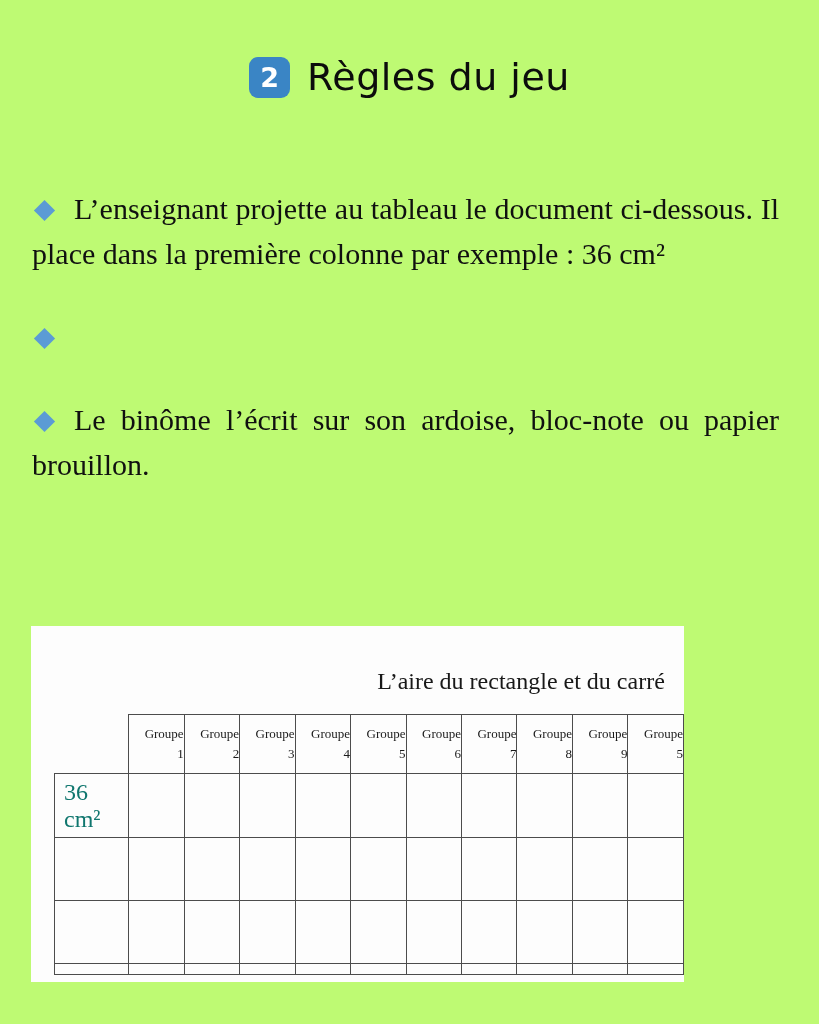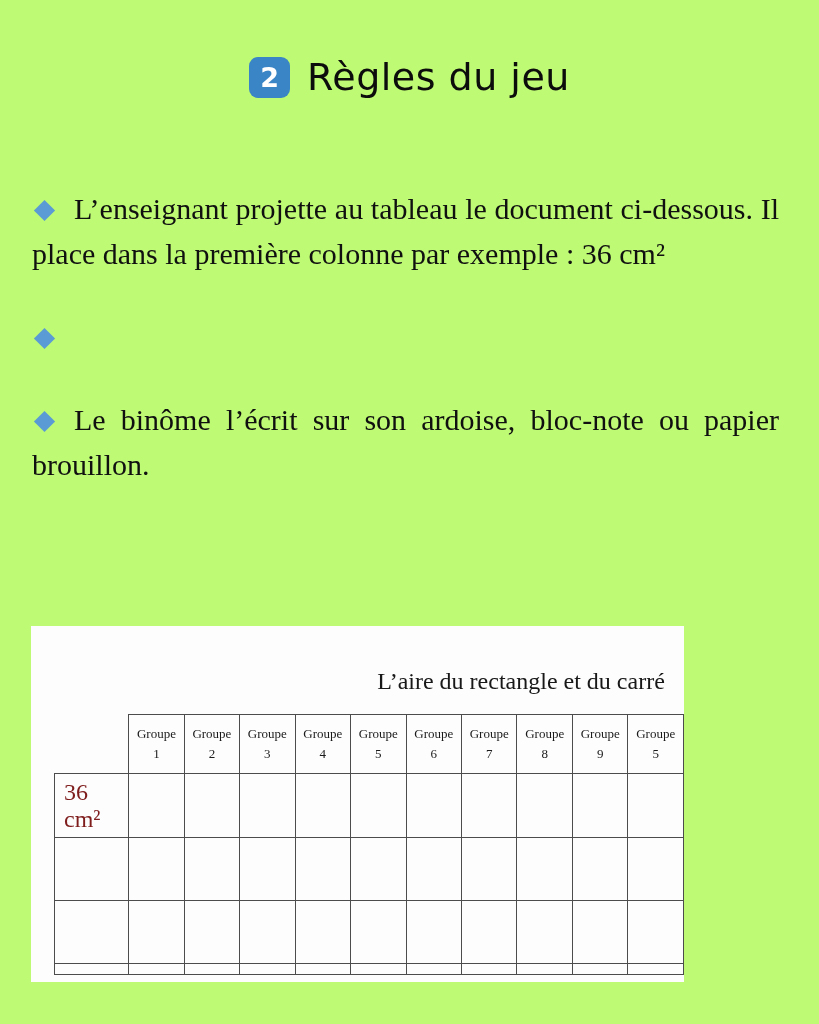--- a/index.html
+++ b/index.html
@@ -101,33 +101,33 @@
   .groups-table th.corner {
     border: none;
     width: 93px;
   }
   .groups-table th.group {
     width: 66px;
     height: 59px;
     font-weight: normal;
     font-size: 13px;
     line-height: 1.55;
-    text-align: center;
+    text-align: right;
     vertical-align: middle;
     color: #1a1a1a;
   }
   .groups-table tr.r1 td { height: 64px; }
   .groups-table tr.rn td { height: 63px; }
   .groups-table tr.partial td { height: 11px; }
   .groups-table td.rowlabel {
     font-size: 24px;
     text-align: left;
     padding-left: 9px;
     vertical-align: middle;
-    color: #7f1d1d;
+    color: #0f766e;
   }
 </style>
 </head>
 <body>
 
 <header class="title-row">
   <span class="badge">
     <span>2</span>
   </span>
   <h1 class="page-title">Règles du jeu</h1>

